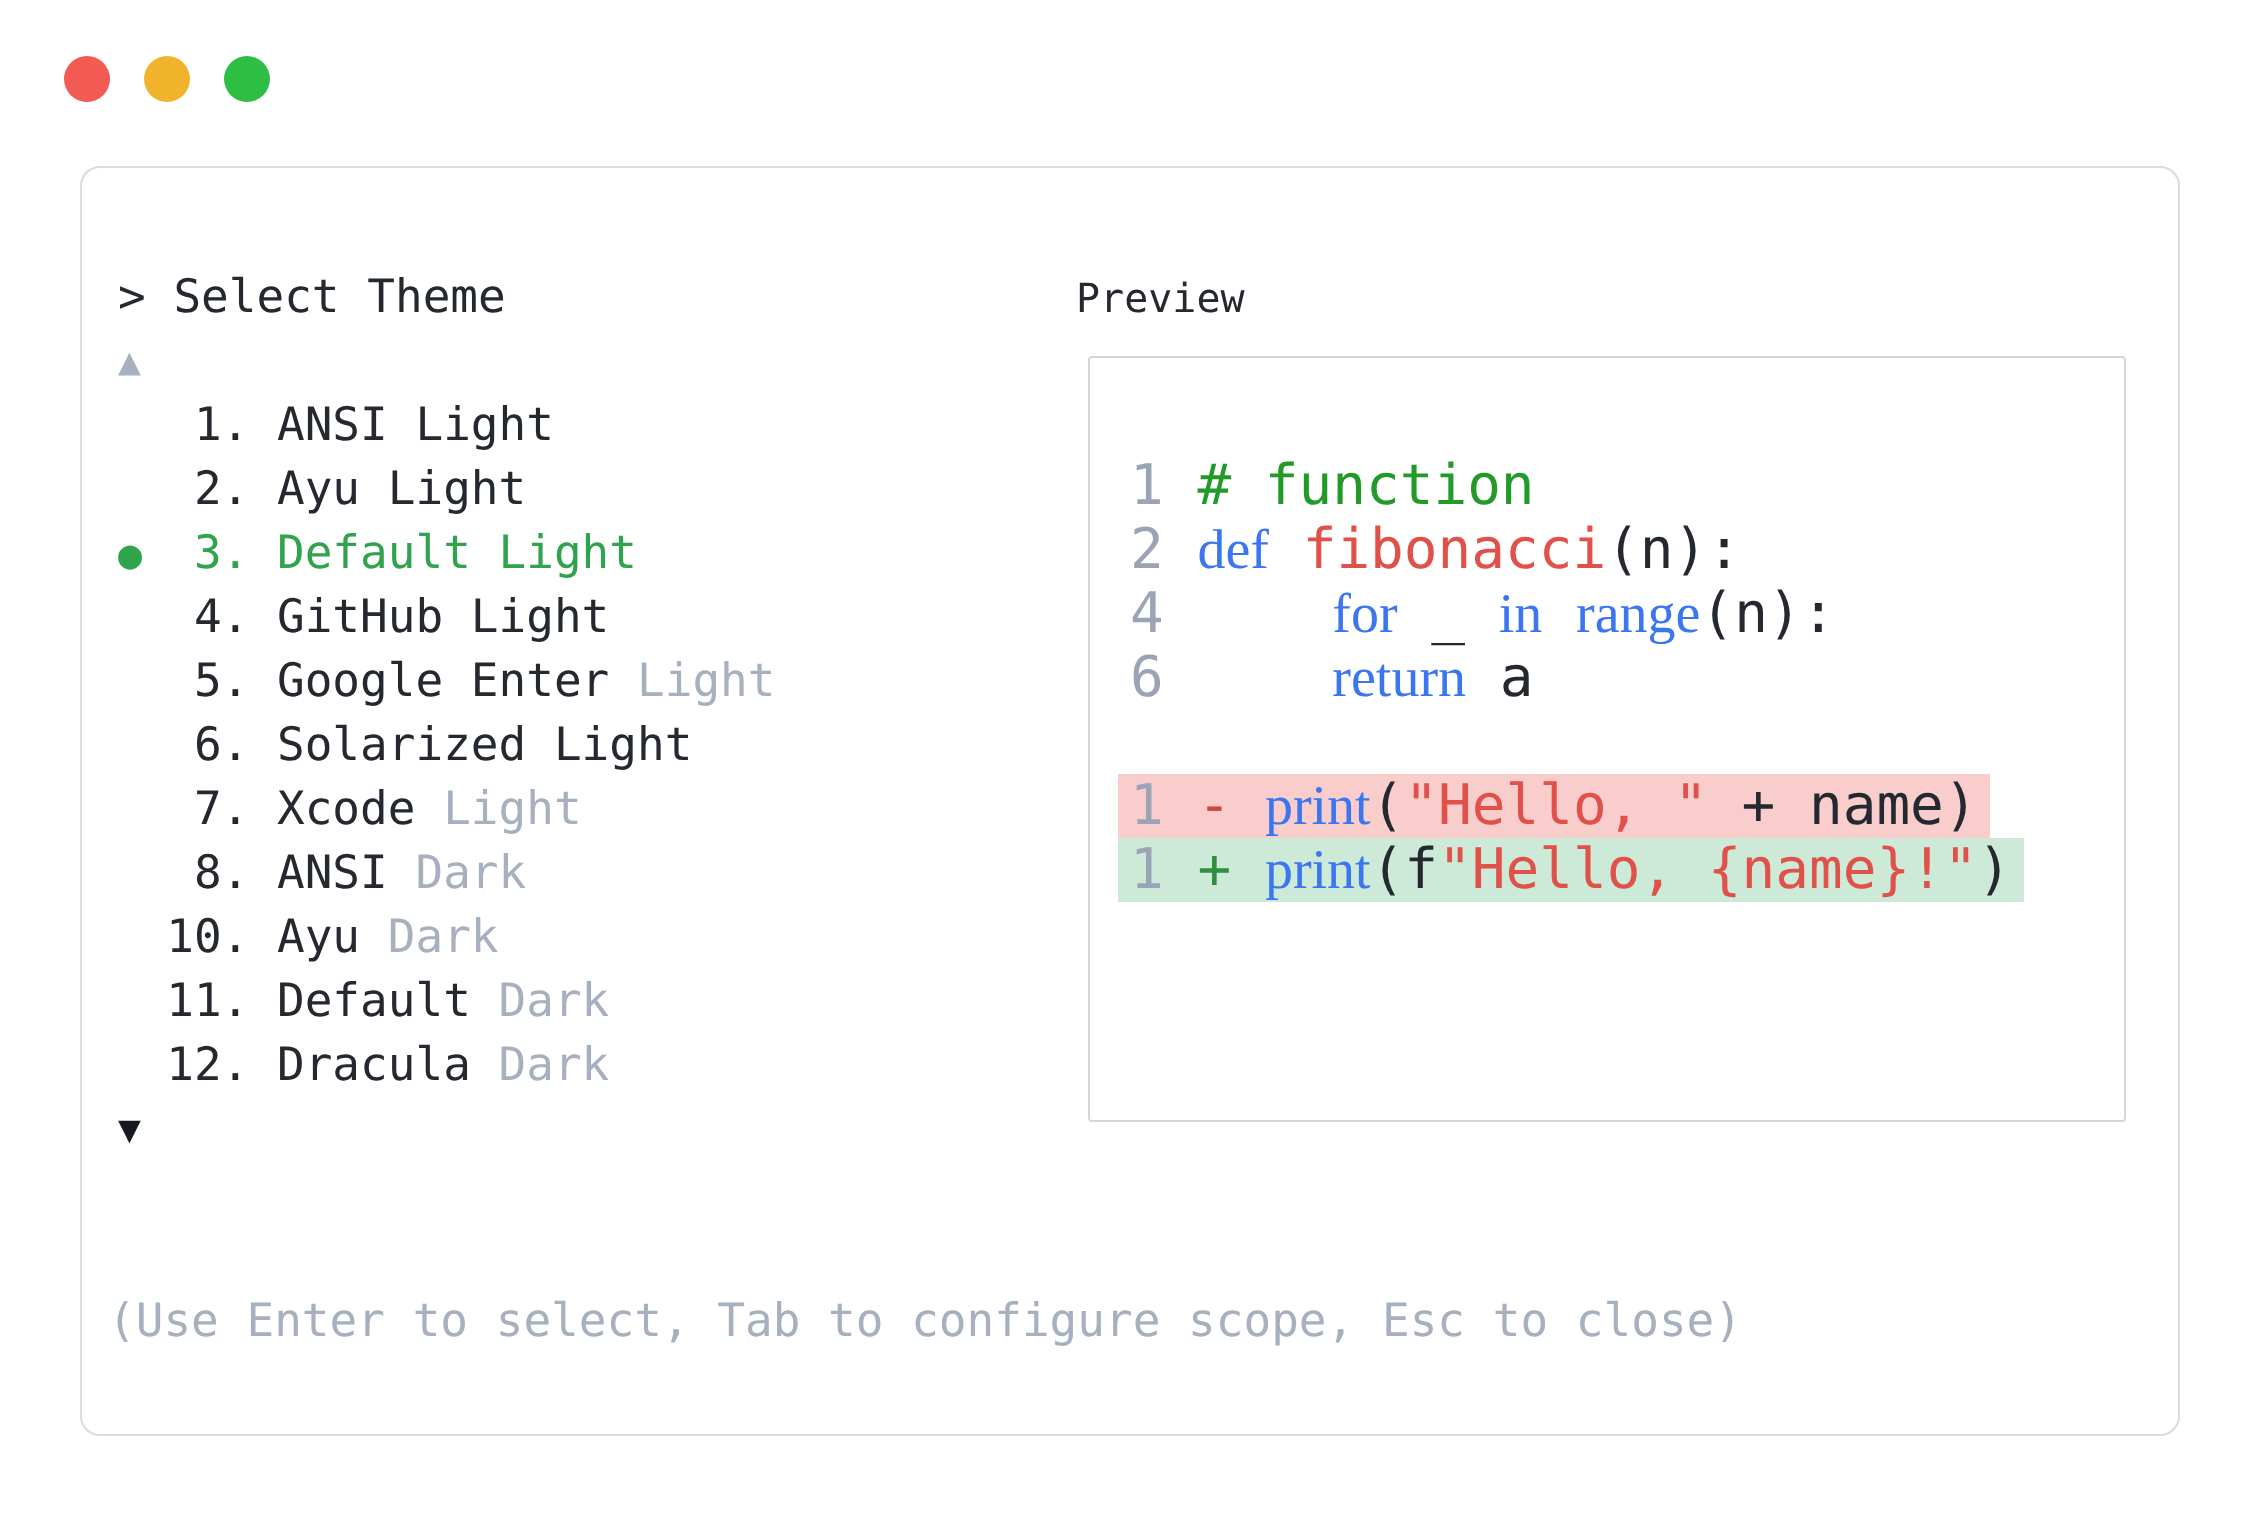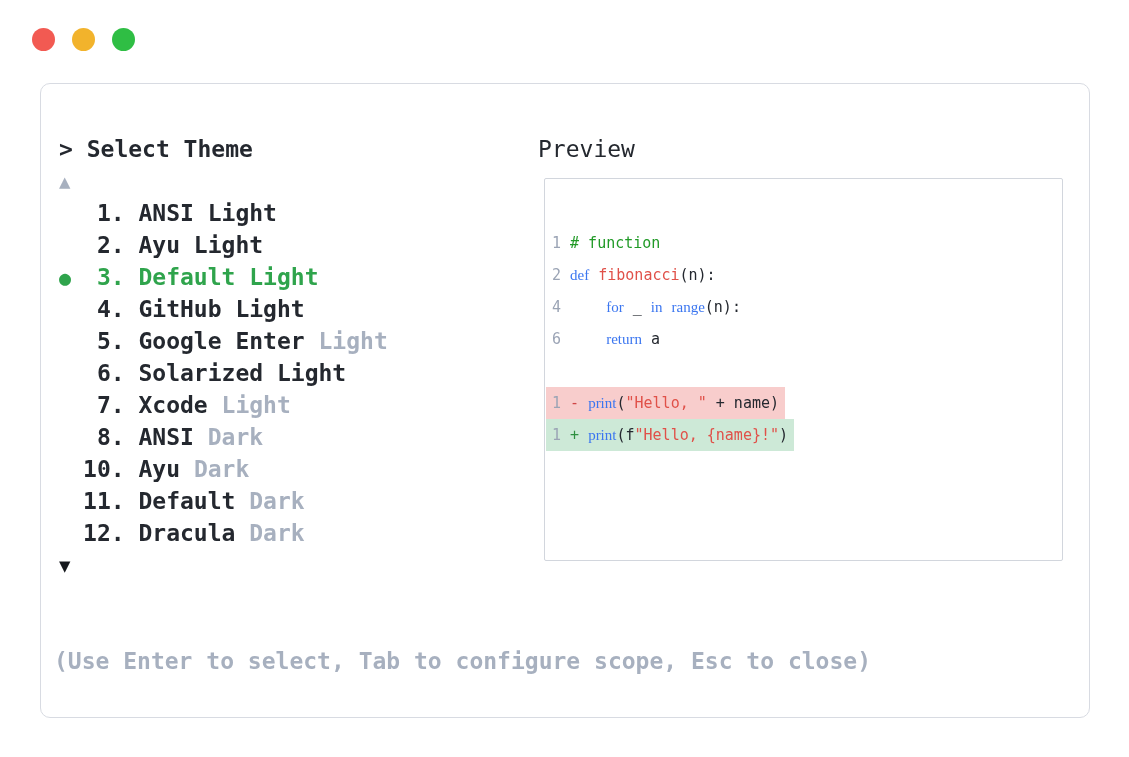--- a/index.html
+++ b/index.html
@@ -24,50 +24,49 @@
     background: #ffffff;
     border: 1.5px solid var(--panel-border);
     border-radius: 10px;
   }
 
   .left { position: absolute; left: 18px; top: 49px; }
   .line {
     height: 32px; line-height: 32px;
     font-size: 23px; white-space: pre;
     color: var(--text);
-    font-weight: bold;
   }
   .prompt { color: var(--text); }
   .arrow-up   { color: var(--muted); font-size: 19px; }
   .arrow-down { color: #15181d; font-size: 19px; }
   .help { color: var(--muted); position: absolute; left: 13px; top: 561px; text-align: right; }
 
   .item { cursor: pointer; }
   .item .num { color: var(--text); }
   .item .part { color: var(--text); }
   .item .part.muted { color: var(--muted); }
   .item .marker { color: var(--selected-green); font-size: 20px; }
   .item.selected .num,
   .item.selected .part { color: var(--selected-green); }
 
   .preview-title {
     position: absolute; left: 497px; top: 49px;
     height: 32px; line-height: 32px;
-    font-size: 23px; color: var(--text); white-space: pre;
+    font-size: 20px; color: var(--text); white-space: pre;
   }
   .codebox {
     position: absolute; left: 503px; top: 94px;
     width: 519px; height: 383px;
     border: 1.5px solid var(--codebox-border);
     border-radius: 2px;
     background: #ffffff;
     padding: 48px 0 0 1px;
     overflow: hidden;
   }
-  .cline { height: 32px; line-height: 32px; font-size: 15px; white-space: pre; }
+  .cline { height: 32px; line-height: 32px; font-size: 28px; white-space: pre; margin-left: 13px; }
   .lw { display: inline-block; height: 32px; padding: 0 6px; }
   .lw.bg-del { background: var(--diff-del-bg); }
   .lw.bg-add { background: var(--diff-add-bg); }
   .ln       { color: var(--line-number); }
   .tok-pl   { color: var(--text); }
   .tok-com  { color: var(--comment-green); }
   .tok-kw   { color: var(--keyword-blue); font-family: Liberation Serif, serif; }
   .tok-fn   { color: var(--name-red); }
   .tok-str  { color: var(--name-red); }
   .tok-minus{ color: var(--diff-minus); }

